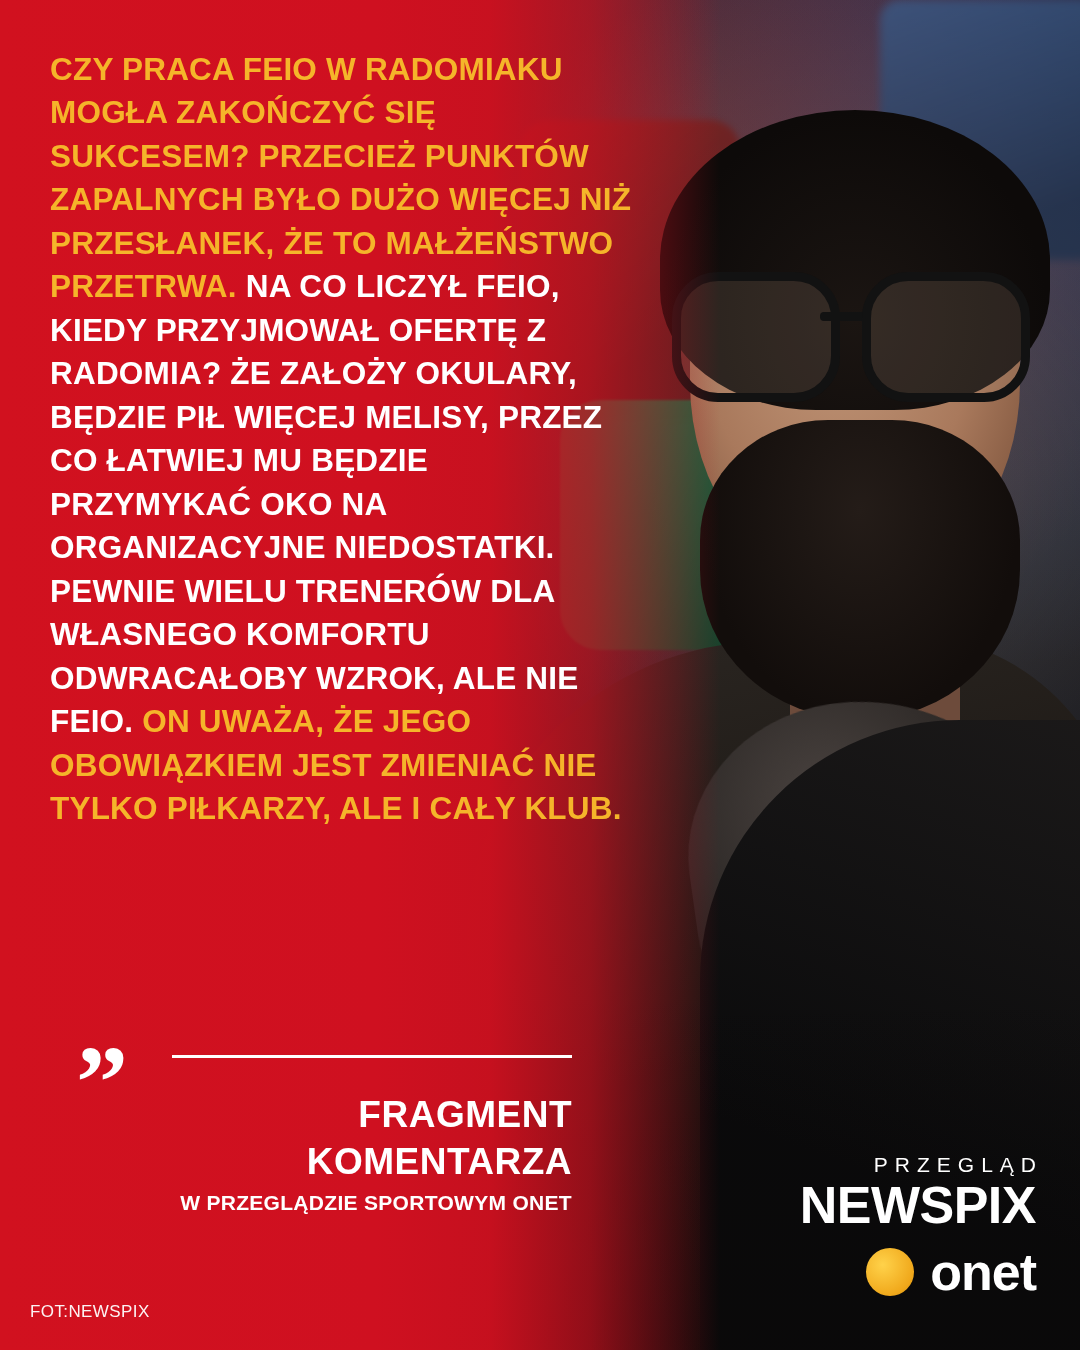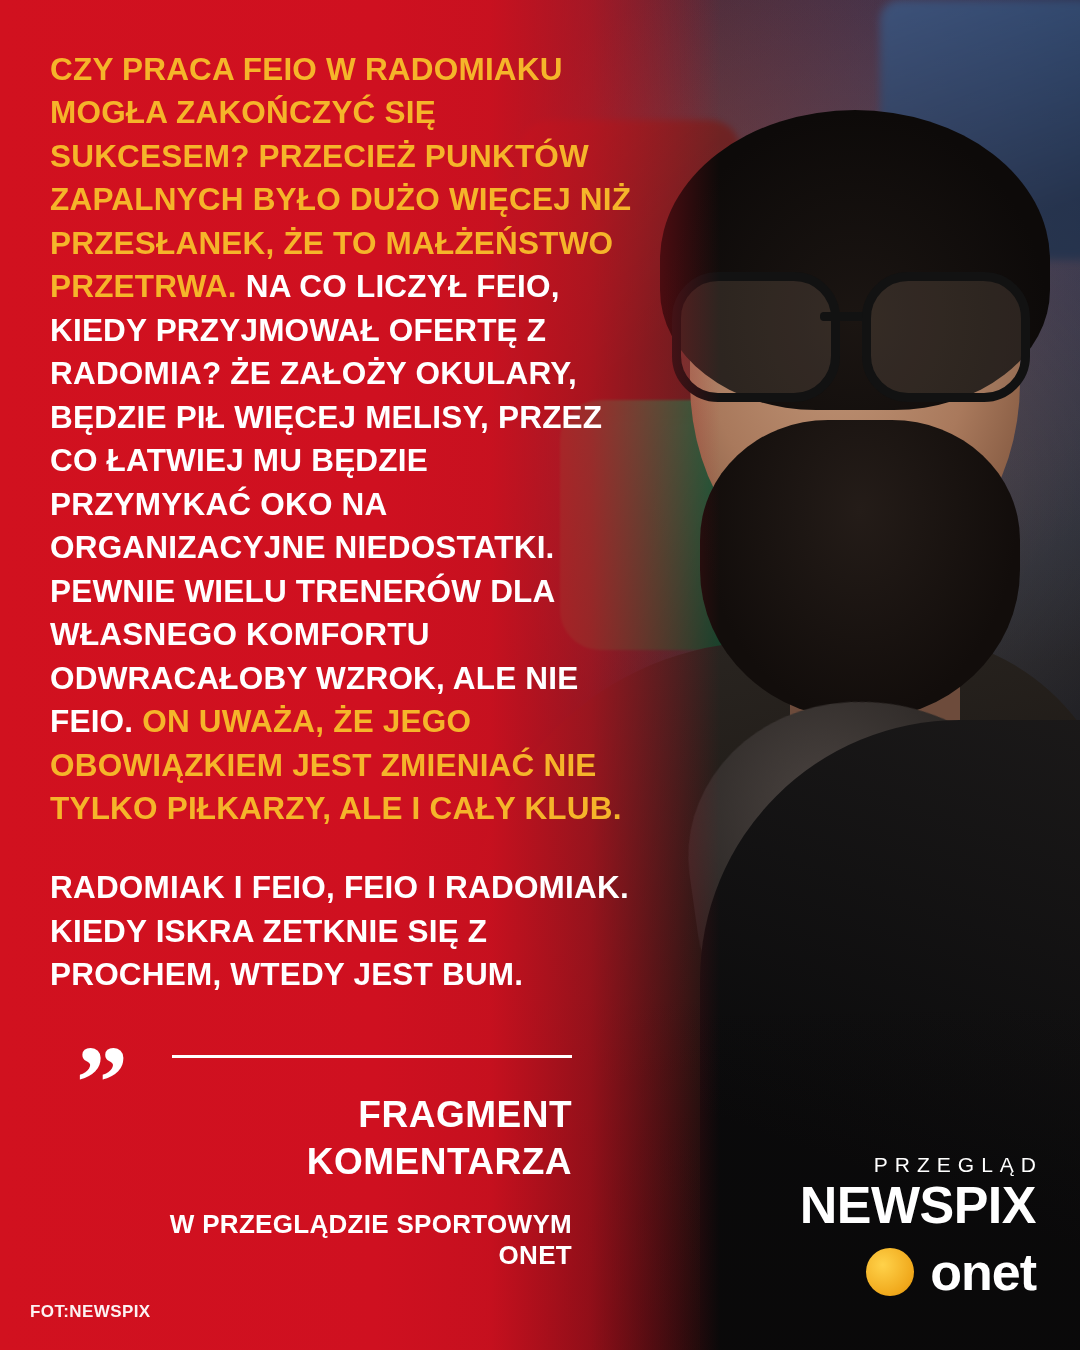--- a/index.html
+++ b/index.html
@@ -208,30 +208,30 @@
     left: 120px;
     top: 1092px;
     width: 452px;
     text-align: right;
     color: #ffffff;
     text-transform: uppercase;
     font-weight: 700;
   }
   .attrib .l1 { font-size: 37px; letter-spacing: .5px; line-height: 1.26; }
   .attrib .l2 { font-size: 30px; letter-spacing: .5px; line-height: 1.26; }
-  .attrib .l3 { font-size: 26px; font-weight: 600; letter-spacing: .3px; margin-top: 24px; }
+  .attrib .l3 { font-size: 21px; font-weight: 600; letter-spacing: .3px; margin-top: 6px; }
 
   
   .credit {
     position: absolute;
     left: 30px;
     bottom: 28px;
     color: #ffffff;
     font-size: 17px;
-    font-weight: 700;
+    font-weight: 400;
     letter-spacing: .4px;
     opacity: .95;
   }
 
   
   .logo {
     position: absolute;
     right: 44px;
     bottom: 52px;
     text-align: right;
@@ -290,21 +290,20 @@
     </div>
     <div class="scarf"></div>
     <div class="coat2"></div>
   </div>
 
   <div class="bottom-fade"></div>
   <div class="red-panel"></div>
 
   <div class="quote">
     <p><span class="hl">Czy praca Feio w Radomiaku mogła zakończyć się sukcesem? Przecież punktów zapalnych było dużo więcej niż przesłanek, że to małżeństwo przetrwa.</span><span> Na co liczył Feio, kiedy przyjmował ofertę z Radomia? Że założy okulary, będzie pił więcej melisy, przez co łatwiej mu będzie przymykać oko na organizacyjne niedostatki. Pewnie wielu trenerów dla własnego komfortu odwracałoby wzrok, ale nie Feio.</span><span class="hl"> On uważa, że jego obowiązkiem jest zmieniać nie tylko piłkarzy, ale i cały klub.</span></p>
-    <p><span>Radomiak i Feio, Feio i Radomiak. Kiedy iskra zetknie się z prochem, wtedy jest bum.</span></p>
   </div>
 
   <div class="quote-mark">”</div>
   <div class="rule"></div>
   <div class="attrib">
     <div class="l1">Fragment komentarza</div>
     <div class="l3">w Przeglądzie Sportowym Onet</div>
   </div>
 
   <div class="credit">FOT:NEWSPIX</div>

